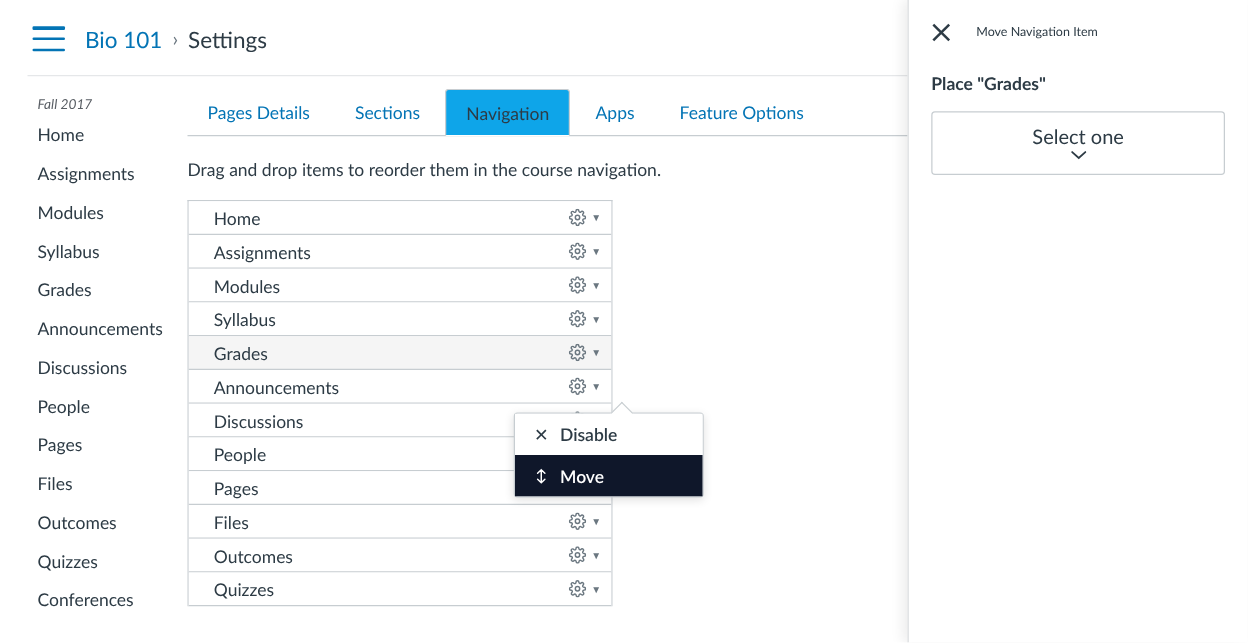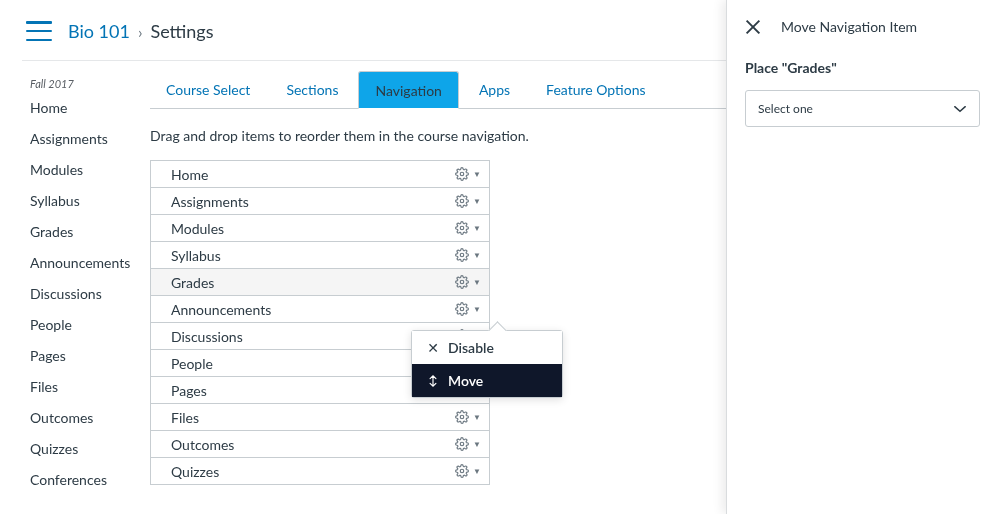--- a/index.html
+++ b/index.html
@@ -224,40 +224,41 @@
       position: absolute;
       left: 7px;
       top: -1px;
       width: 2px;
       height: 18px;
       background: #2d3b45;
     }
     .panel-close::before { transform: rotate(45deg); }
     .panel-close::after { transform: rotate(-45deg); }
     .panel-title {
-      font-size: 14px;
+      font-size: 10px;
       color: #2d3b45;
     }
     .panel-body {
       padding: 10px 18px;
     }
     .panel-label {
       font-weight: 700;
       margin-bottom: 14px;
       font-size: 14px;
     }
     .select-box {
       border: 1px solid #c7cdd1;
       border-radius: 3px;
       padding: 10px 12px;
       display: flex;
       align-items: center;
       justify-content: space-between;
       cursor: pointer;
-      font-size: 12px;
+      font-size: 16px;
+      flex-direction: column;
     }
     .chevron svg {
       width: 14px;
       height: 10px;
       display: block;
     }
   </style>
 </head>
 <body>
 
@@ -290,21 +291,21 @@
       <li>Pages</li>
       <li>Files</li>
       <li>Outcomes</li>
       <li>Quizzes</li>
       <li>Conferences</li>
     </ul>
   </aside>
 
   <section class="content">
     <div class="tabs">
-      <div class="tab">Course Select</div>
+      <div class="tab">Pages Details</div>
       <div class="tab">Sections</div>
       <div class="tab active">Navigation</div>
       <div class="tab">Apps</div>
       <div class="tab">Feature Options</div>
     </div>
 
     <p class="instruction">Drag and drop items to reorder them in the course navigation.</p>
 
     <div class="nav-list">
 

